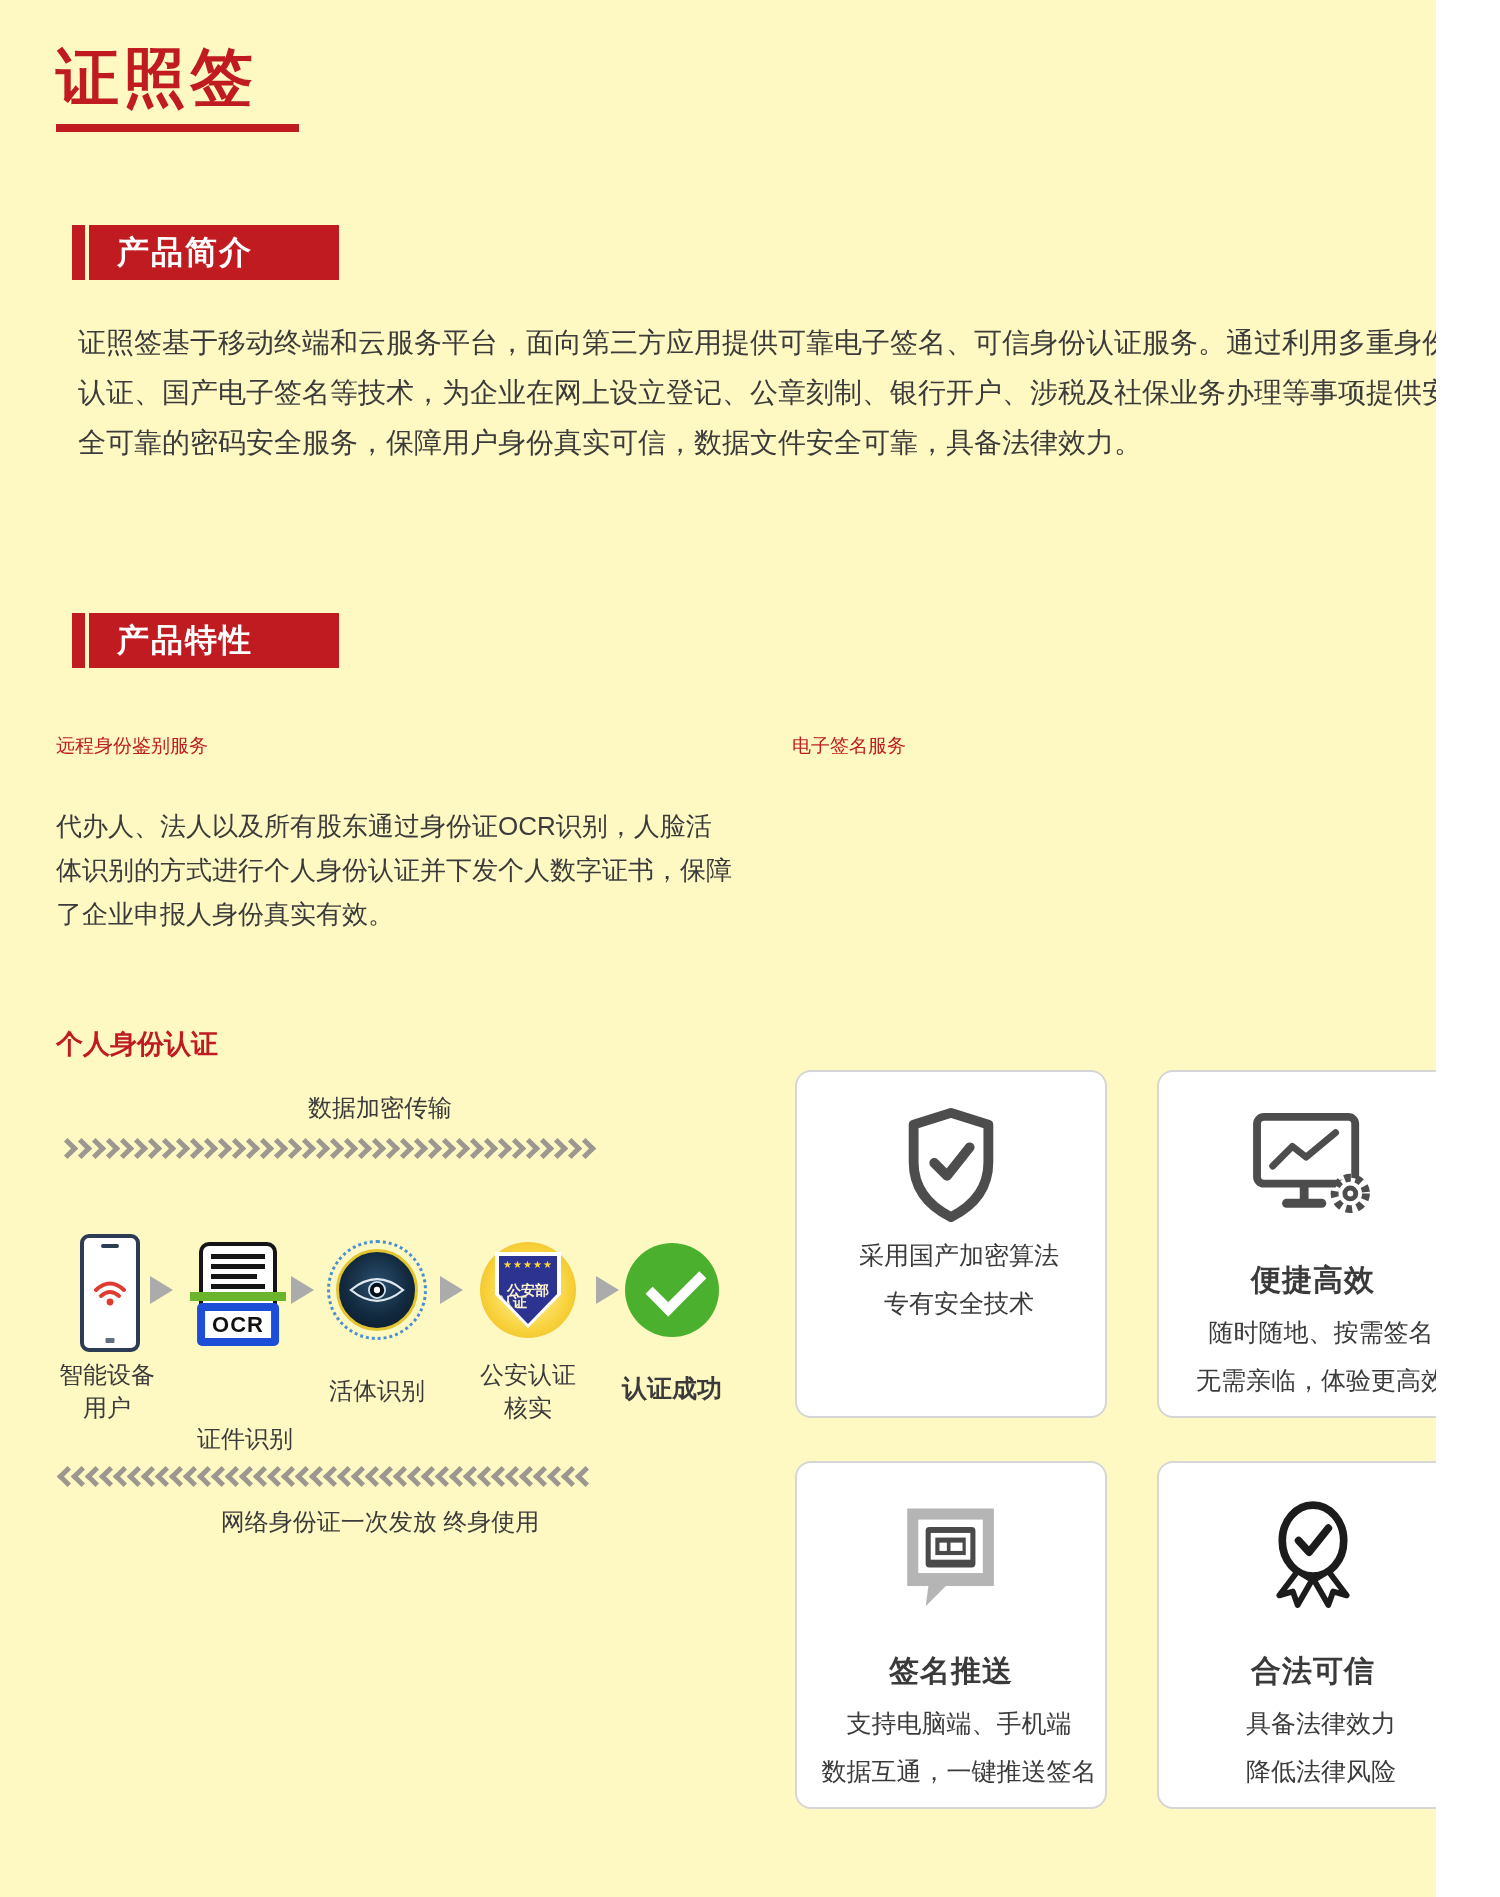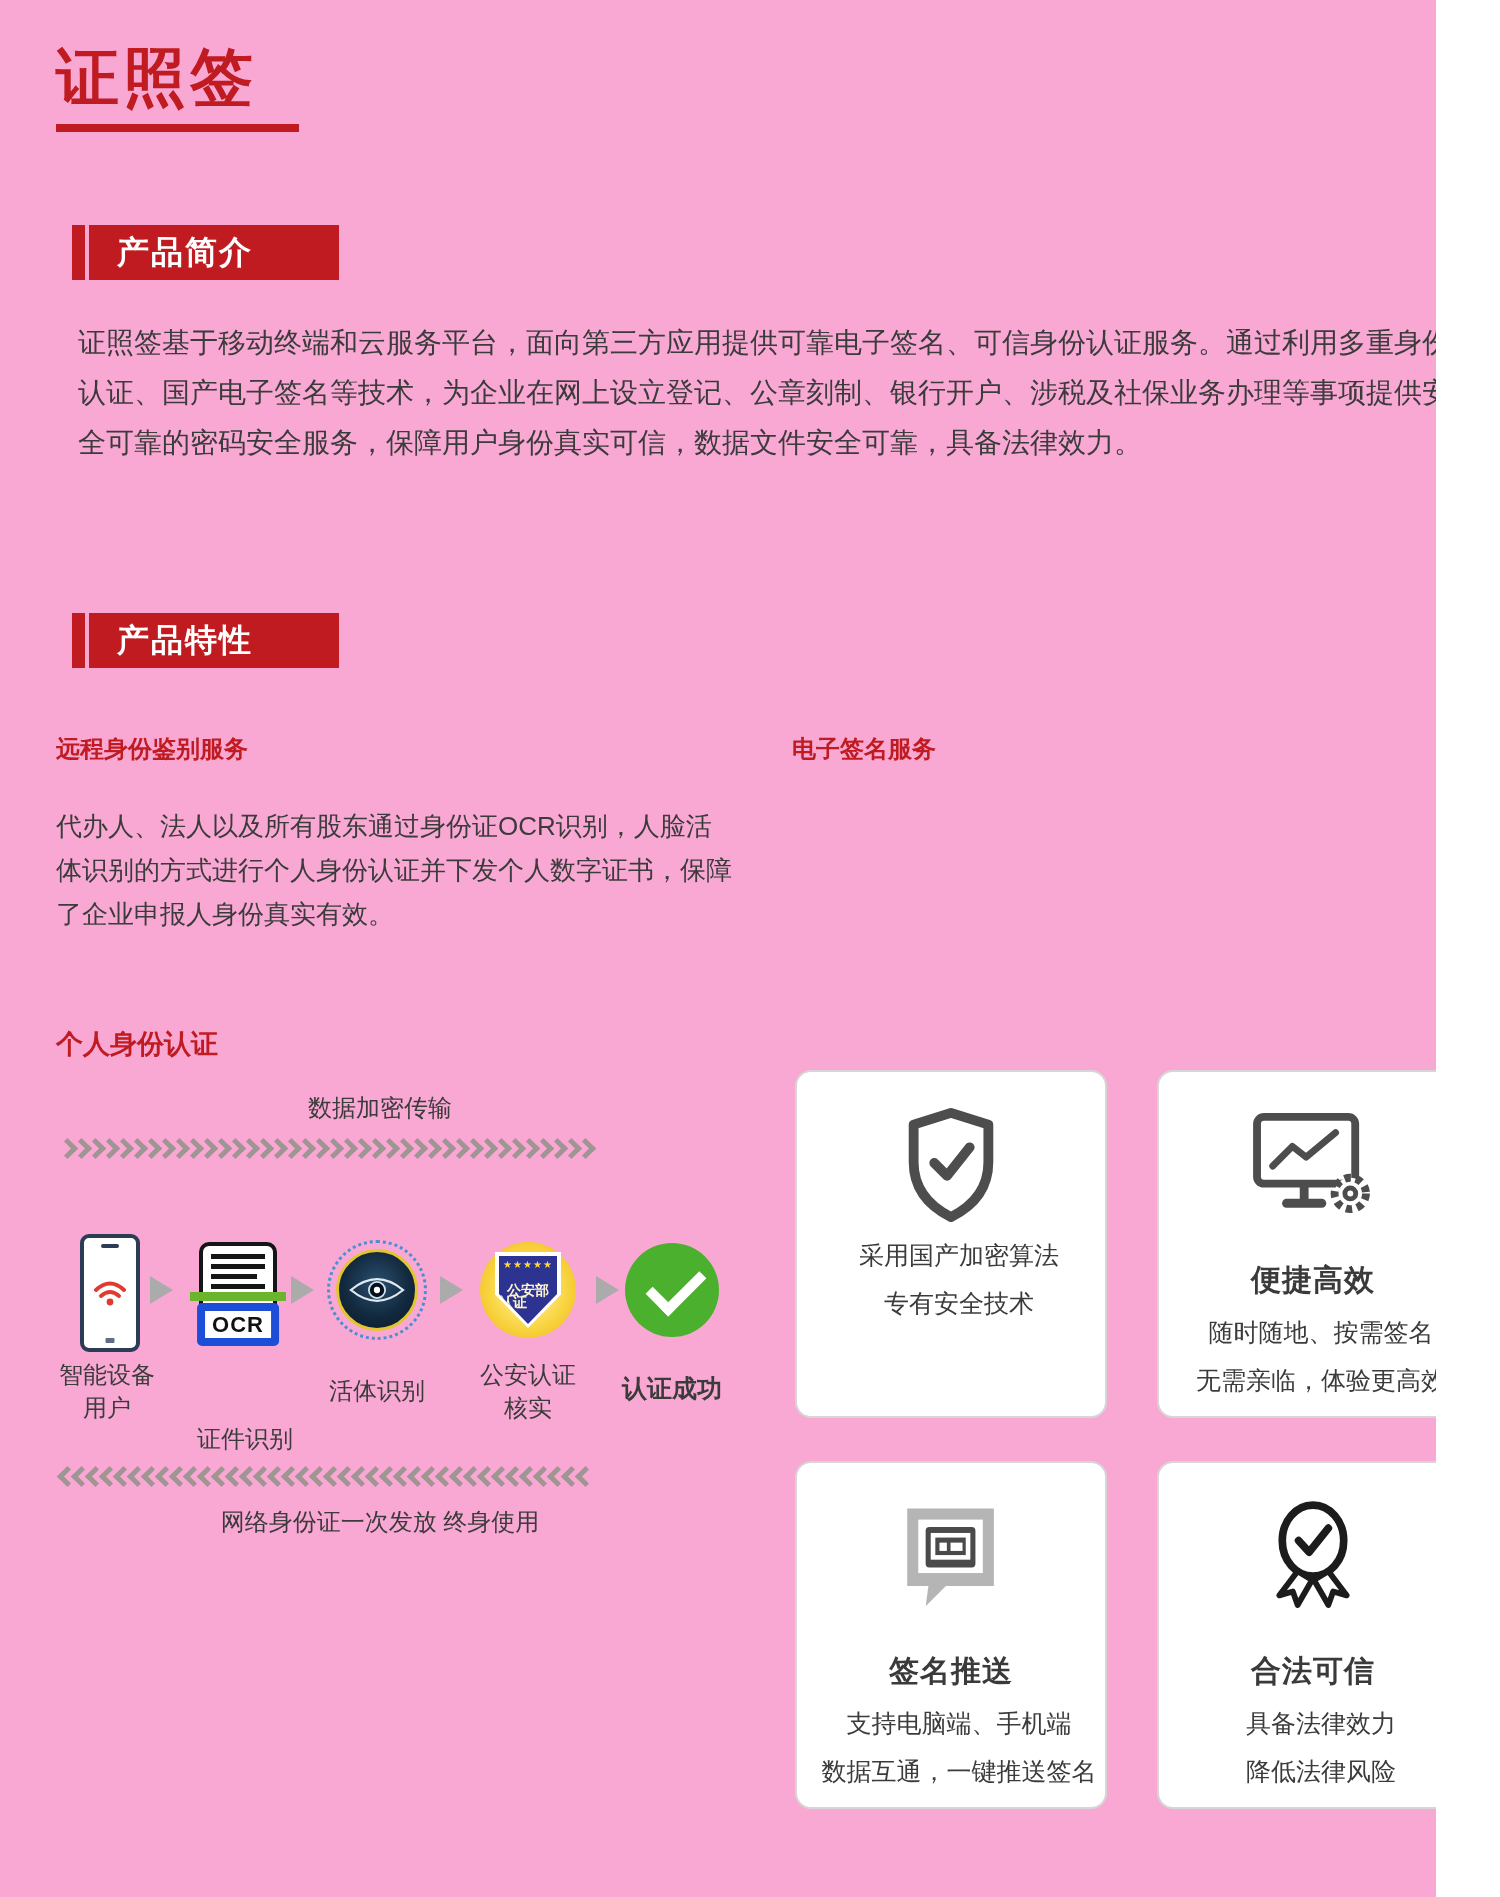--- a/index.html
+++ b/index.html
@@ -1,32 +1,32 @@
 <!DOCTYPE html>
 <html><head>
 <meta charset="utf-8">
 <style>
   html,body{margin:0;padding:0;background:#fff;}
-  .page{position:relative;width:1436px;height:1897px;background:#f9a8d4;overflow:hidden;
+  .page{position:relative;width:1436px;height:1897px;background:#fef9c3;overflow:hidden;
         font-family:"Liberation Sans","DejaVu Sans",sans-serif;color:#3b3b3b;}
 
   .page-title{position:absolute;left:56px;top:34px;margin:0;font-size:63px;font-weight:bold;
               color:#bf1b20;letter-spacing:4px;line-height:86px;}
   .title-underline{position:absolute;left:56px;top:124px;width:243px;height:8px;background:#bf1b20;}
 
   .section-banner{position:absolute;left:72px;display:flex;height:55px;}
   .banner-bar{width:13px;background:#bf1b20;margin-right:4px;}
   .banner-rect{width:250px;background:#bf1b20;color:#fff;font-size:32px;font-weight:bold;
                line-height:55px;padding-left:28px;box-sizing:border-box;letter-spacing:2px;}
   .banner-intro{top:225px;} .banner-features{top:613px;}
 
   .intro-body{position:absolute;left:78px;top:318px;width:1390px;margin:0;
               font-size:28px;line-height:50px;color:#3b3b3b;}
 
-  .col-heading{position:absolute;top:733px;margin:0;font-size:24px;font-weight:bold;color:#bf1b20;}
+  .col-heading{position:absolute;top:733px;margin:0;font-size:19px;font-weight:normal;color:#bf1b20;}
   .col-heading.left{left:56px;} .col-heading.right{left:792px;}
   .col-body{position:absolute;top:804px;margin:0;font-size:26px;line-height:44px;color:#3b3b3b;}
   .col-body.left{left:56px;width:678px;} .col-body.right{left:792px;width:648px;}
 
   .sub-heading{position:absolute;left:56px;top:1026px;margin:0;font-size:27px;font-weight:bold;color:#bf1b20;}
   .flow-top-label{position:absolute;left:100px;top:1092px;width:560px;text-align:center;font-size:24px;}
   .flow-bottom-label{position:absolute;left:100px;top:1506px;width:560px;text-align:center;font-size:24px;}
 
   .chev-row{position:absolute;left:60px;display:flex;height:24px;align-items:center;}
   .chev-row i{display:block;width:10px;height:10px;border-top:5px solid #9c9790;

